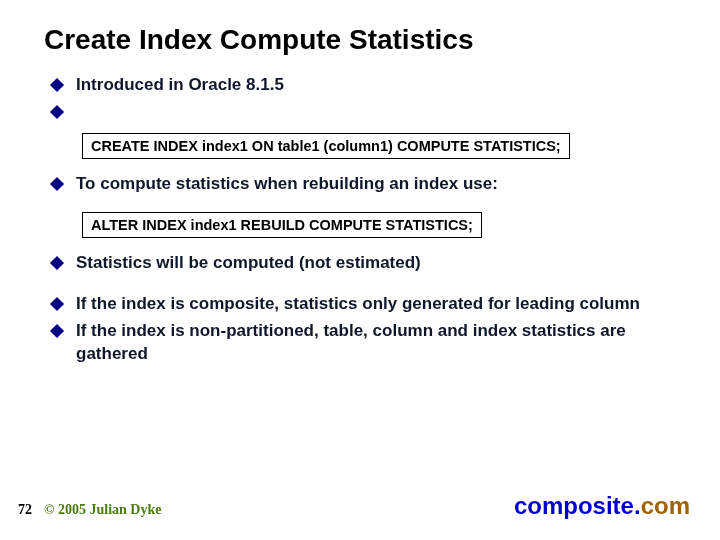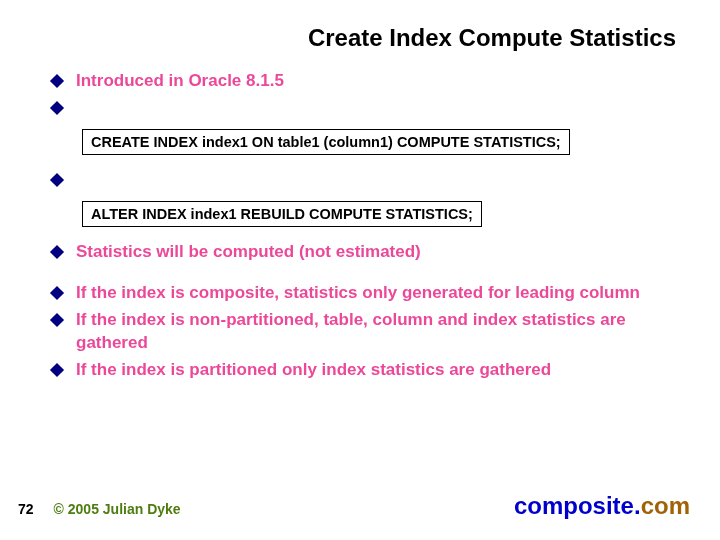--- a/index.html
+++ b/index.html
@@ -4,25 +4,24 @@
 <style>
   * { margin: 0; padding: 0; box-sizing: border-box; }
   html, body { width: 720px; height: 540px; background: #fff; font-family: Arial, Helvetica, sans-serif; }
   .slide {
     position: relative;
     width: 720px;
     height: 540px;
     padding: 24px 44px 0 44px;
   }
   .title {
-    font-size: 24px;
+    font-size: 28px;
     font-weight: bold;
     color: #000;
     margin-bottom: 18px;
-    text-align: right;
   }
   .bullets {
     list-style: none;
     padding-left: 8px;
   }
   .bullet {
     display: flex;
     align-items: flex-start;
     margin-bottom: 4px;
   }
@@ -32,21 +31,21 @@
     background: #000080;
     transform: rotate(45deg);
     margin-top: 6px;
     margin-right: 14px;
     flex: 0 0 10px;
   }
   .bullet .text {
     font-size: 17px;
     font-weight: bold;
     line-height: 1.35;
-    color: #ec4899;
+    color: #0f172a;
   }
   .codebox {
     border: 1px solid #000;
     padding: 4px 8px;
     margin: 12px 0 14px 30px;
     display: inline-block;
     font-family: Liberation Sans, sans-serif;
     font-size: 14.5px;
     font-weight: bold;
     color: #000;
@@ -58,21 +57,22 @@
     bottom: 20px;
     width: 720px;
     padding: 0 30px 0 18px;
     display: flex;
     align-items: baseline;
     justify-content: space-between;
   }
   .footer-left {
     display: flex;
     align-items: baseline;
-    gap: 20px;
+    gap: 12px;
+    font-family: Liberation Serif, serif;
   }
   .pagenum {
     font-size: 14px;
     font-weight: bold;
     color: #000;
   }
   .copyright {
     font-size: 14px;
     font-weight: bold;
     color: #4d7c0f;
@@ -98,43 +98,40 @@
       <span class="text">Introduced in Oracle 8.1.5</span>
     </li>
     <li class="bullet">
       <span class="diamond"></span>
     </li>
 
     <div class="codebox">CREATE INDEX index1 ON table1 (column1) COMPUTE STATISTICS;</div>
 
     <li class="bullet">
       <span class="diamond"></span>
+      <span class="text">To compute statistics when rebuilding an index use:</span>
     </li>
 
     <div class="codebox">ALTER INDEX index1 REBUILD COMPUTE STATISTICS;</div>
 
     <li class="bullet">
       <span class="diamond"></span>
       <span class="text">Statistics will be computed (not estimated)</span>
     </li>
 
     <div class="gap-med"></div>
 
     <li class="bullet">
       <span class="diamond"></span>
       <span class="text">If the index is composite, statistics only generated for leading column</span>
     </li>
     <li class="bullet">
       <span class="diamond"></span>
       <span class="text">If the index is non-partitioned, table, column and index statistics are gathered</span>
     </li>
-    <li class="bullet">
-      <span class="diamond"></span>
-      <span class="text">If the index is partitioned only index statistics are gathered</span>
-    </li>
 
   </ul>
 
   <div class="footer">
     <div class="footer-left">
       <span class="pagenum">72</span>
       <span class="copyright">© 2005 Julian Dyke</span>
     </div>
     <div class="site">
       <span class="blue">composite.</span><span class="red">com</span>

